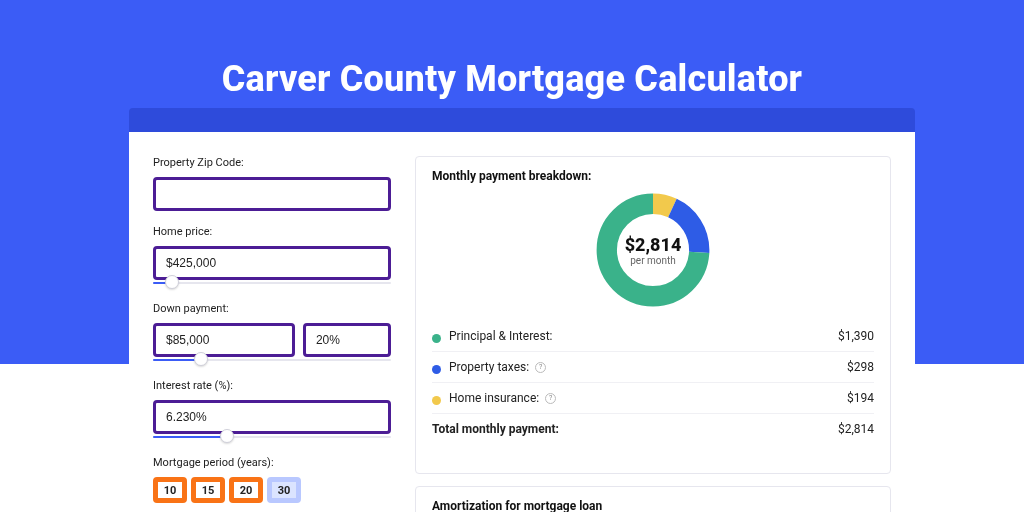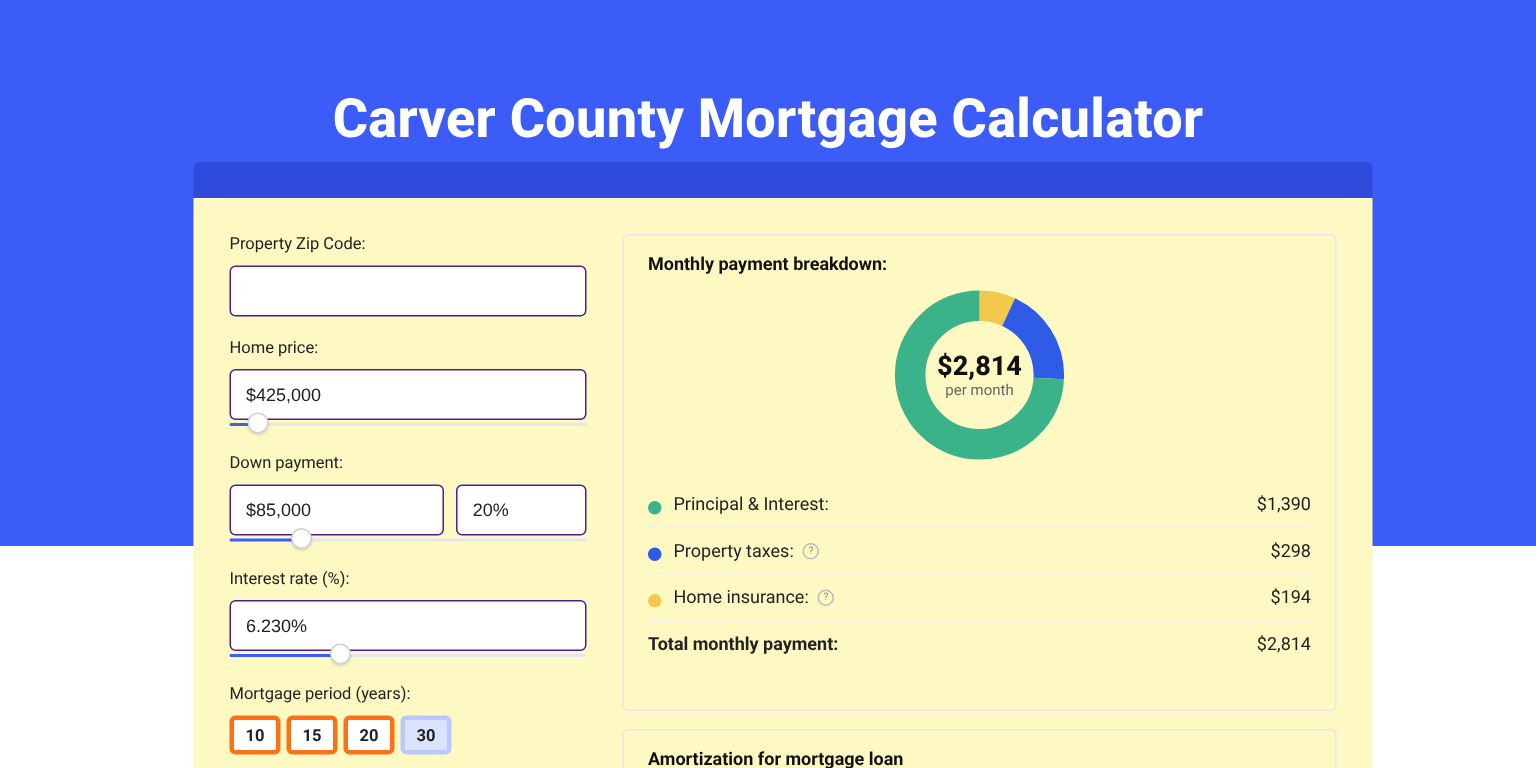--- a/index.html
+++ b/index.html
@@ -1,34 +1,34 @@
 <!DOCTYPE html>
 <html><head>
 <meta charset="utf-8">
 <style>
   * { box-sizing: border-box; margin: 0; padding: 0; }
   html, body { width: 1024px; height: 512px; overflow: hidden; font-family: -apple-system, BlinkMacSystemFont, "Segoe UI", Roboto, Arial, sans-serif; }
   .page { width: 1024px; height: 364px; background: #3B5CF6; position: relative; }
   .title { position: absolute; top: 58px; left: 0; right: 0; text-align: center; color: #fff; font-size: 36px; font-weight: 800; letter-spacing: .2px; }
   .subhead-bar { position: absolute; top: 108px; left: 129px; width: 786px; height: 24px; background: #2E4BDB; border-radius: 4px 4px 0 0; }
-  .card { position: absolute; top: 132px; left: 129px; width: 786px; height: 380px; background: #fef9c3; border-radius: 0; padding: 24px 24px 0 24px; display: flex; gap: 24px; }
+  .card { position: absolute; top: 132px; left: 129px; width: 786px; height: 380px; background: #ffffff; border-radius: 0; padding: 24px 24px 0 24px; display: flex; gap: 24px; }
   .left { width: 238px; flex: 0 0 238px; }
   .right { flex: 1; display: flex; flex-direction: column; }
   .label { font-size: 11px; color: #222; margin-bottom: 8px; }
-  .input { width: 100%; height: 34px; border: 1px solid #4c1d95; border-radius: 4px; padding: 0 10px; font-size: 12px; color: #222; background:#fff; }
+  .input { width: 100%; height: 34px; border: 3px solid #4c1d95; border-radius: 4px; padding: 0 10px; font-size: 12px; color: #222; background:#fff; }
   .row { margin-bottom: 14px; position: relative; }
   .slider-track { position: relative; height: 10px; margin-top: -2px; }
   .slider-line { position: absolute; left: 0; right: 0; top: 4px; height: 2px; background: #e6e6ee; border-radius: 2px; }
   .slider-fill { position: absolute; left: 0; top: 4px; height: 2px; background: #3B5CF6; border-radius: 2px; }
   .slider-thumb { position: absolute; top: -3px; width: 14px; height: 14px; background: #fff; border: 1px solid #d0d0da; border-radius: 50%; box-shadow: 0 1px 2px rgba(0,0,0,.15); transform: translateX(-50%); }
   .twocol { display: flex; gap: 8px; }
   .twocol .input:first-child { flex: 1.4; }
   .twocol .input:last-child { flex: .75; }
   .periods { display: flex; gap: 4px; }
-  .period-btn { width: 34px; height: 26px; border: 3px solid #f97316; border-radius: 4px; background: #fff; font-size: 11px; font-weight: 700; color: #222; display:flex; align-items:center; justify-content:center; cursor:pointer; }
+  .period-btn { width: 34px; height: 26px; border: 5px solid #f97316; border-radius: 4px; background: #fff; font-size: 11px; font-weight: 700; color: #222; display:flex; align-items:center; justify-content:center; cursor:pointer; }
   .period-btn.active { background: #dbe4ff; border-color: #b9c8ff; }
   .right-panel { border: 1px solid #e6e6ee; border-radius: 4px; padding: 12px 16px 29px; }
   .right-title { font-size: 12px; font-weight: 700; color: #111; margin-bottom: 6px; }
   .donut-wrap { display: flex; justify-content: center; margin: 6px 0 10px; }
   .donut { position: relative; width: 122px; height: 122px; }
   .donut svg { width: 122px; height: 122px; transform: rotate(-90deg); }
   .donut-center { position: absolute; inset: 0; display: flex; flex-direction: column; align-items: center; justify-content: center; }
   .donut-amount { font-size: 18px; font-weight: 800; color: #111; }
   .donut-sub { font-size: 10px; color: #666; }
   .legend { list-style: none; }

